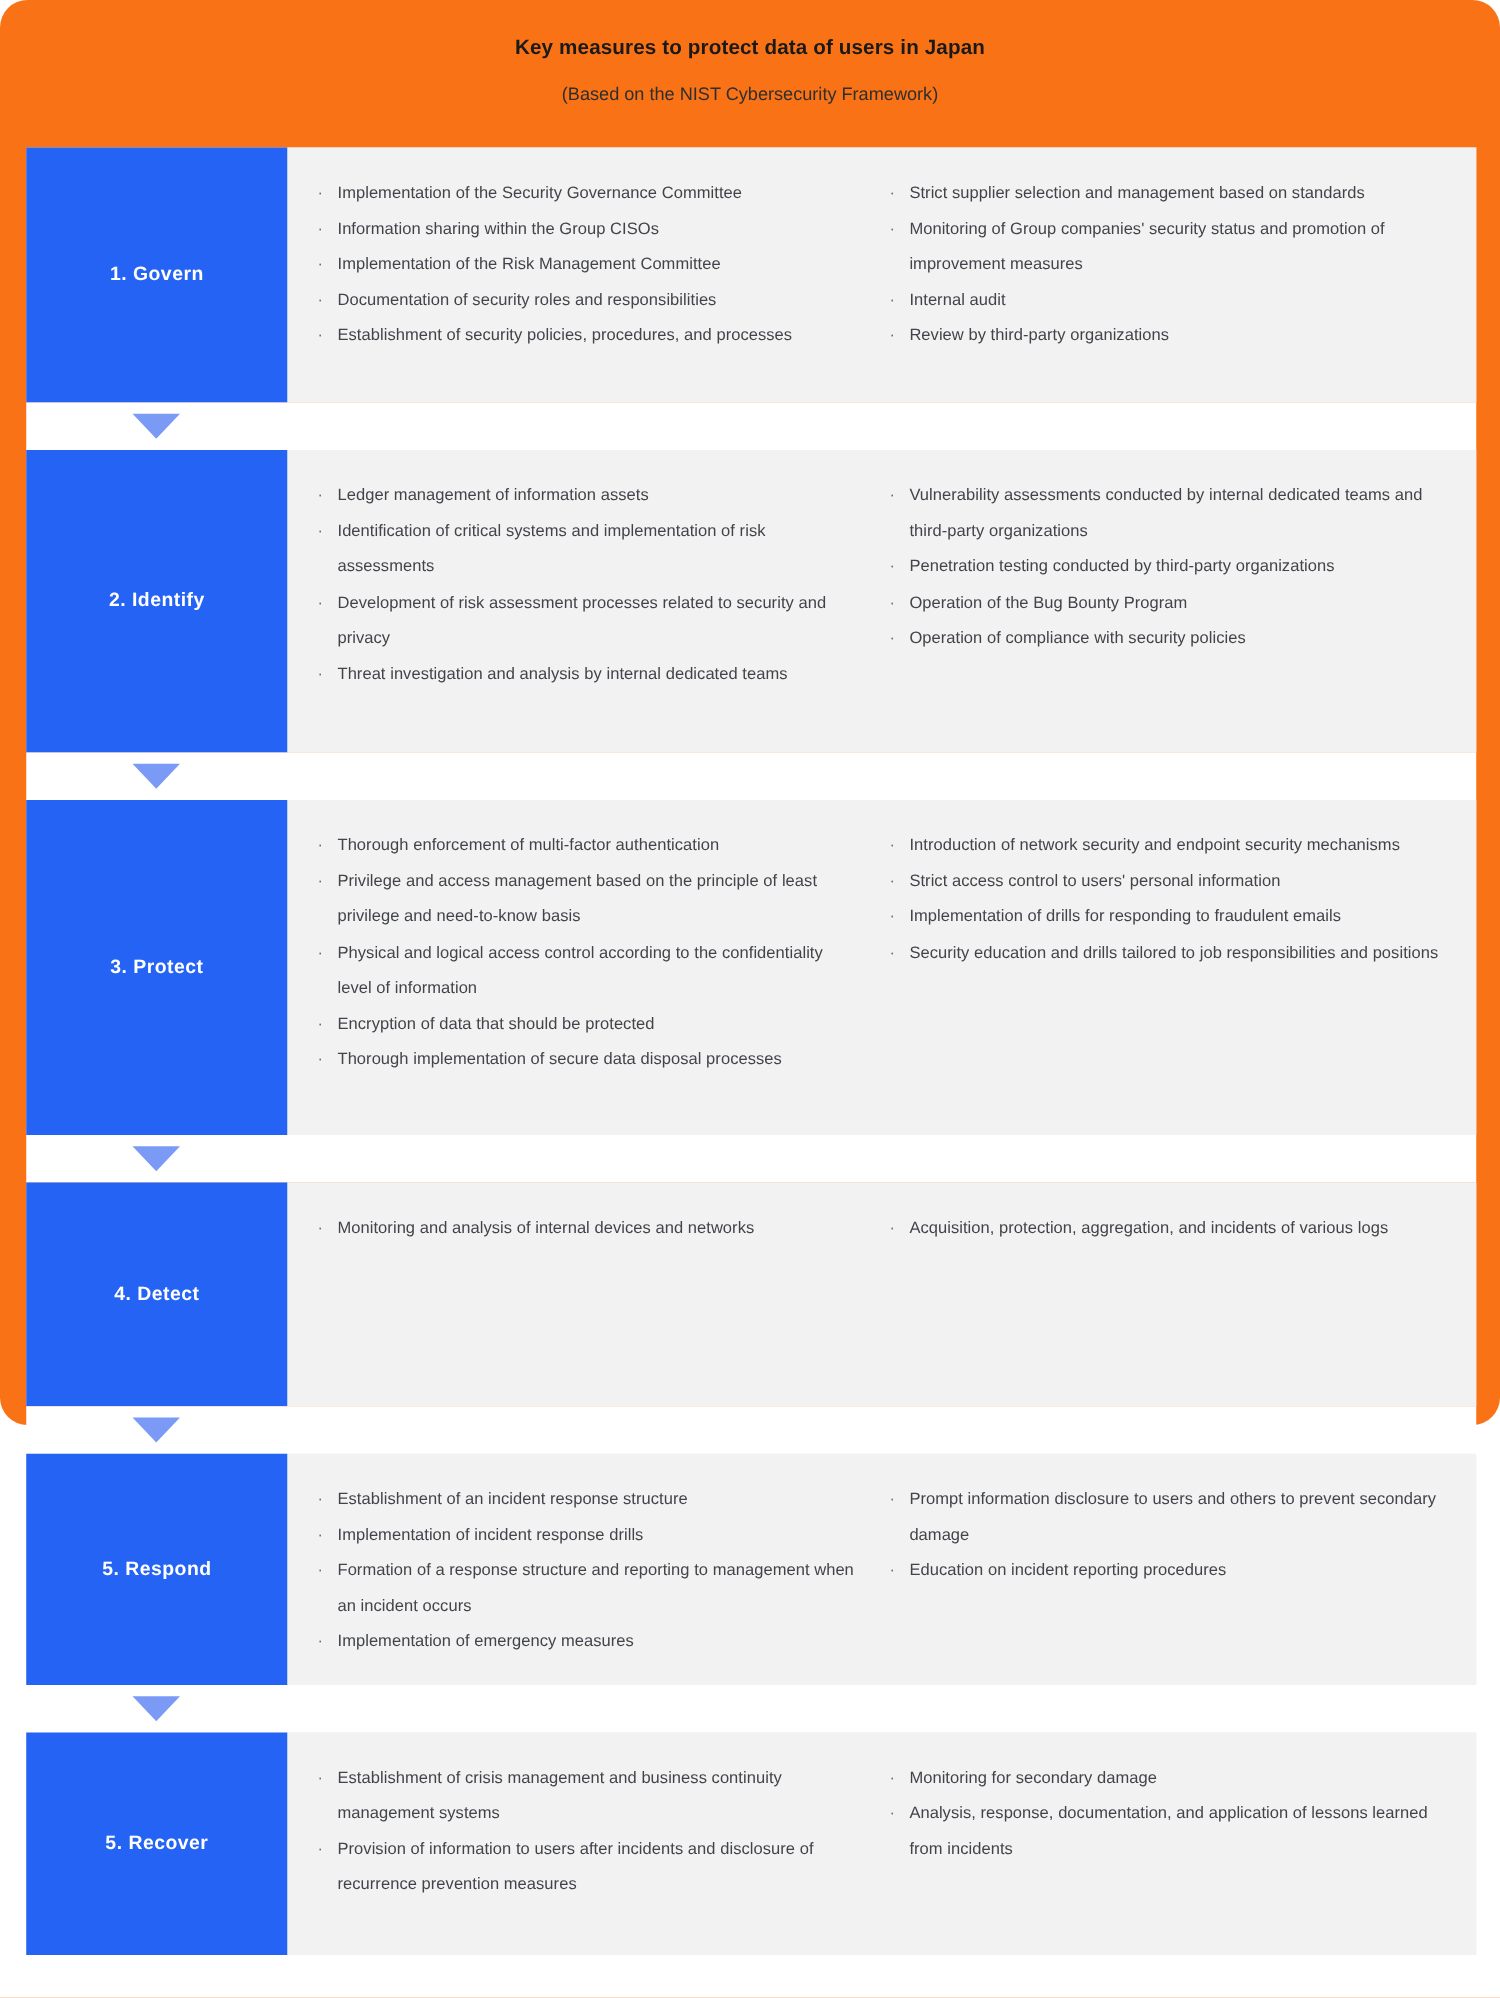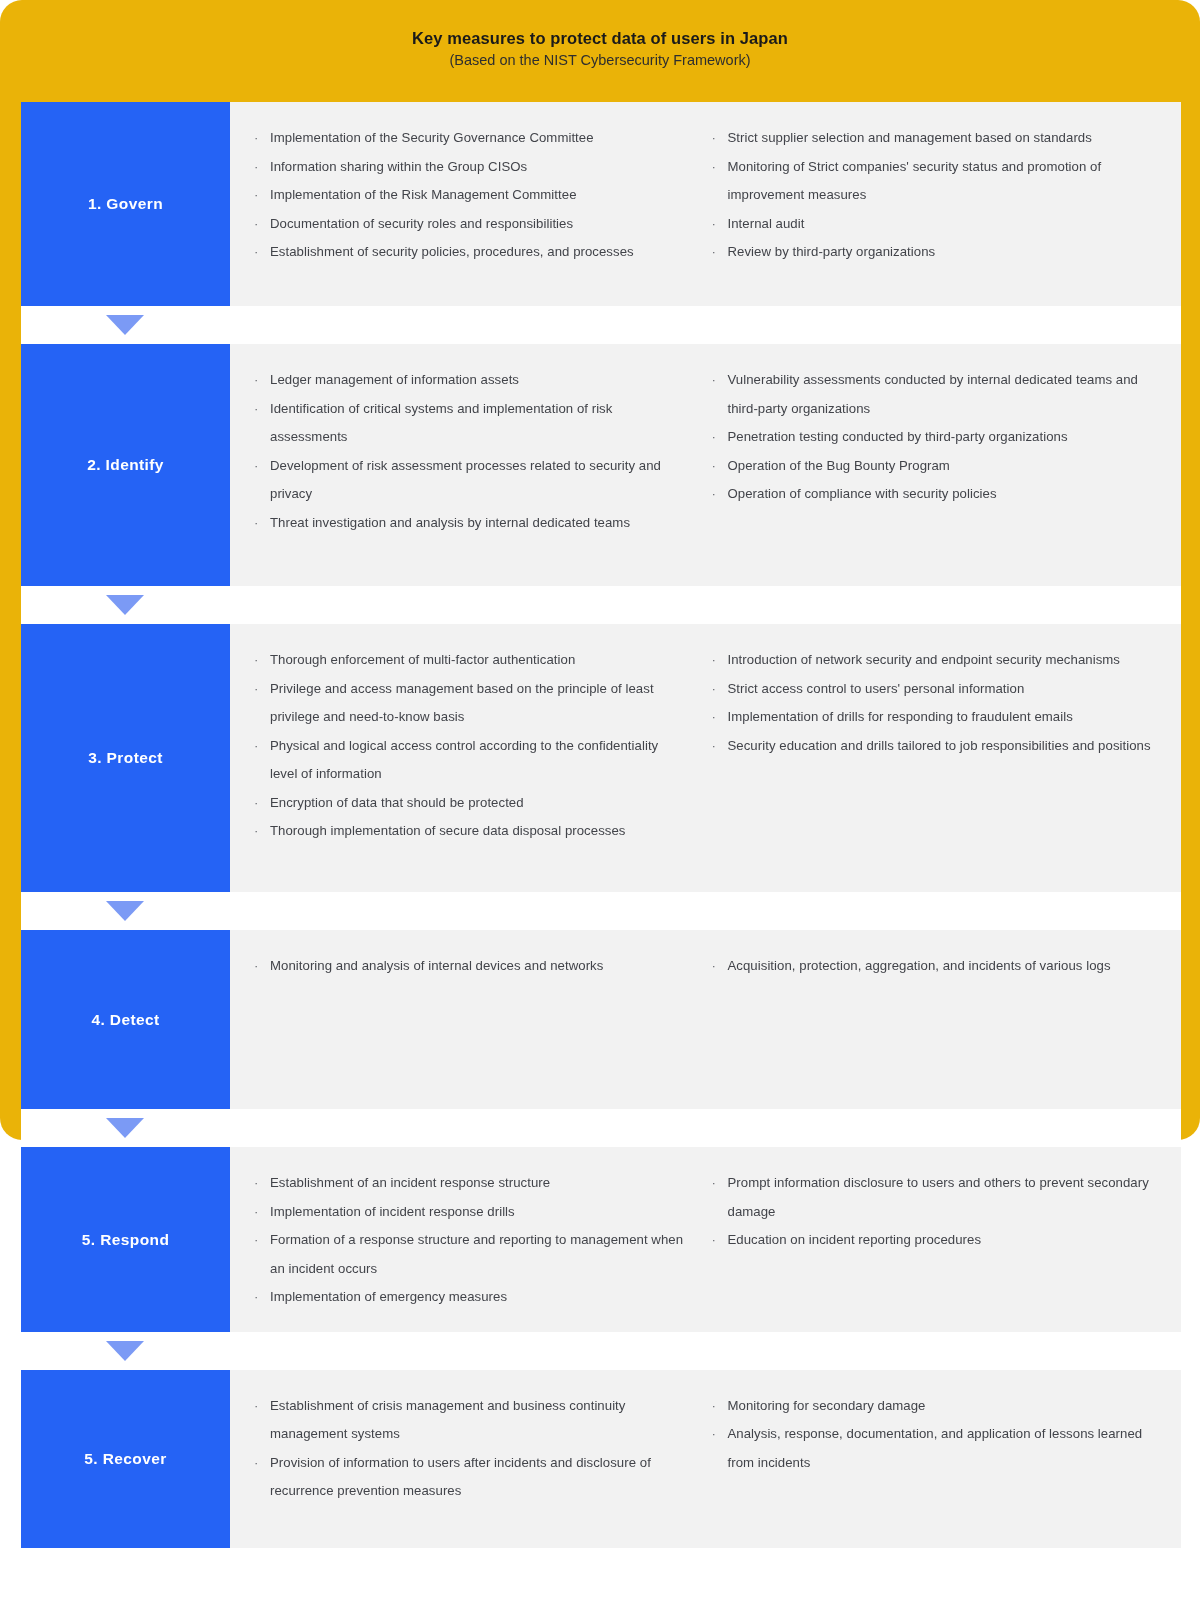--- a/index.html
+++ b/index.html
@@ -9,38 +9,38 @@
     height: 1598px;
     background: #ffffff;
     font-family: "Liberation Sans", sans-serif;
     overflow: hidden;
   }
 
   .page {
     position: relative;
     width: 1200px;
     height: 1140px;
-    background: #eab308;
+    background: #f97316;
     border-radius: 22px;
   }
 
   
   .header {
     padding-top: 28px;
     text-align: center;
   }
   .header-title {
     font-size: 16.5px;
     font-weight: bold;
     color: #1a1a1a;
     letter-spacing: 0.1px;
     line-height: 1.3;
   }
   .header-subtitle {
-    margin-top: 2px;
+    margin-top: 18px;
     font-size: 14.5px;
     font-weight: normal;
     color: #2e2e2e;
     line-height: 1.3;
     text-align: center;
   }
 
   
   .flow {
     position: relative;
@@ -150,21 +150,21 @@
               <li style="color: rgb(66, 68, 74);"><span class="bullet">·</span><span>Implementation of the Security Governance Committee</span></li>
               <li style="color: rgb(66, 68, 74);"><span class="bullet">·</span><span>Information sharing within the Group CISOs</span></li>
               <li style="color: rgb(66, 68, 74);"><span class="bullet">·</span><span>Implementation of the Risk Management Committee</span></li>
               <li style="color: rgb(66, 68, 74);"><span class="bullet">·</span><span>Documentation of security roles and responsibilities</span></li>
               <li style="color: rgb(66, 68, 74);"><span class="bullet">·</span><span>Establishment of security policies, procedures, and processes</span></li>
             </ul>
           </div>
           <div class="col">
             <ul>
               <li style="color: rgb(66, 68, 74);"><span class="bullet">·</span><span>Strict supplier selection and management based on standards</span></li>
-              <li style="color: rgb(66, 68, 74);"><span class="bullet">·</span><span>Monitoring of Strict companies' security status and promotion of improvement measures</span></li>
+              <li style="color: rgb(66, 68, 74);"><span class="bullet">·</span><span>Monitoring of Group companies' security status and promotion of improvement measures</span></li>
               <li style="color: rgb(66, 68, 74);"><span class="bullet">·</span><span>Internal audit</span></li>
               <li style="color: rgb(66, 68, 74);"><span class="bullet">·</span><span>Review by third-party organizations</span></li>
             </ul>
           </div>
         </div>
       </div>
       <div class="arrow-gap">
         <div class="tri" style="border-top-color: rgb(123, 154, 245);"></div>
       </div>
       <div class="row row-identify" style="background: rgb(242, 242, 242);">

